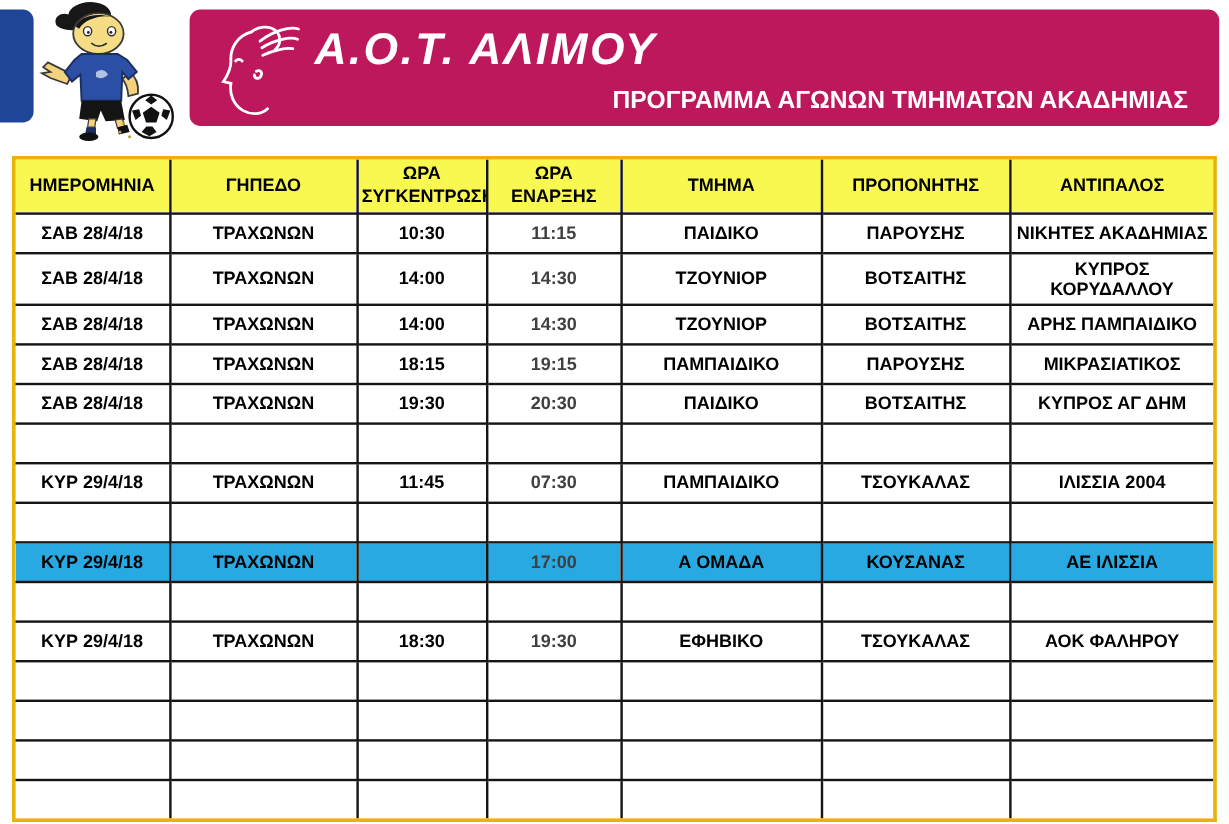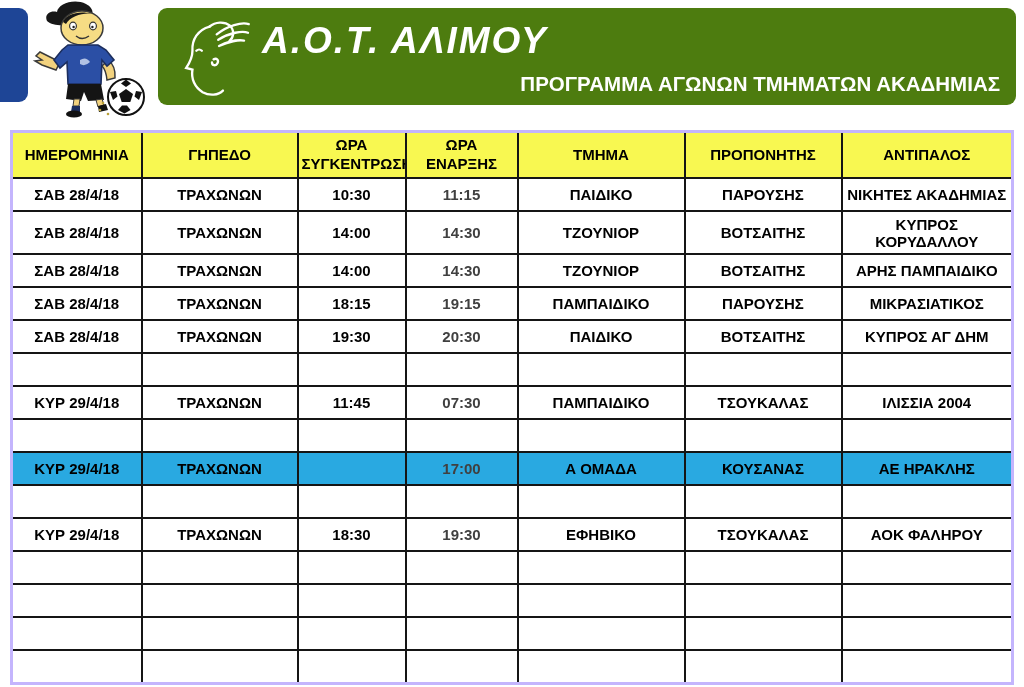--- a/index.html
+++ b/index.html
@@ -8,37 +8,37 @@
     font-family:"Liberation Sans","DejaVu Sans",sans-serif;overflow:hidden;
   }
   
   .left-tab{
     position:absolute;left:-14px;top:8px;width:42px;height:94px;
     background:#1e4596;border-radius:9px;
   }
   .mascot{position:absolute;left:30px;top:0px;width:118px;height:118px;}
   .banner{
     position:absolute;left:158px;top:8px;width:858px;height:97px;
-    background:#4d7c0f;border-radius:9px;
+    background:#be185d;border-radius:9px;
   }
   .hermes{position:absolute;left:14px;top:6px;width:80px;height:86px;}
   .banner-title{
     position:absolute;left:104px;top:12px;
     color:#ffffff;font-size:37px;font-weight:bold;font-style:italic;
     letter-spacing:2px;white-space:nowrap;
   }
   .banner-subtitle{
-    position:absolute;right:16px;bottom:9px;
+    position:absolute;right:26px;bottom:9px;
     color:#ffffff;font-size:20.5px;font-weight:bold;white-space:nowrap;
   }
   
   table.schedule{
     position:absolute;left:10px;top:130px;width:1001px;
     border-collapse:collapse;table-layout:fixed;
-    border:3px solid #c4b5fd;
+    border:3px solid #eab308;
   }
   .schedule th,.schedule td{
     border:2px solid #151515;text-align:center;vertical-align:middle;
     font-weight:bold;font-size:15px;color:#000;padding:1px 3px;
     overflow:hidden;
   }
   .schedule th{
     background:#f8f851;white-space:pre-line;line-height:1.25;height:42px;
   }
   .schedule tr{height:33px;}
@@ -211,21 +211,21 @@
         <td></td>
         <td></td>
       </tr>
       <tr class="hl">
         <td>ΚΥΡ 29/4/18</td>
         <td>ΤΡΑΧΩΝΩΝ</td>
         <td></td>
         <td class="start">17:00</td>
         <td>Α ΟΜΑΔΑ</td>
         <td>ΚΟΥΣΑΝΑΣ</td>
-        <td>ΑΕ ΗΡΑΚΛΗΣ</td>
+        <td>ΑΕ ΙΛΙΣΣΙΑ</td>
       </tr>
       <tr>
         <td></td>
         <td></td>
         <td></td>
         <td class="start"></td>
         <td></td>
         <td></td>
         <td></td>
       </tr>

